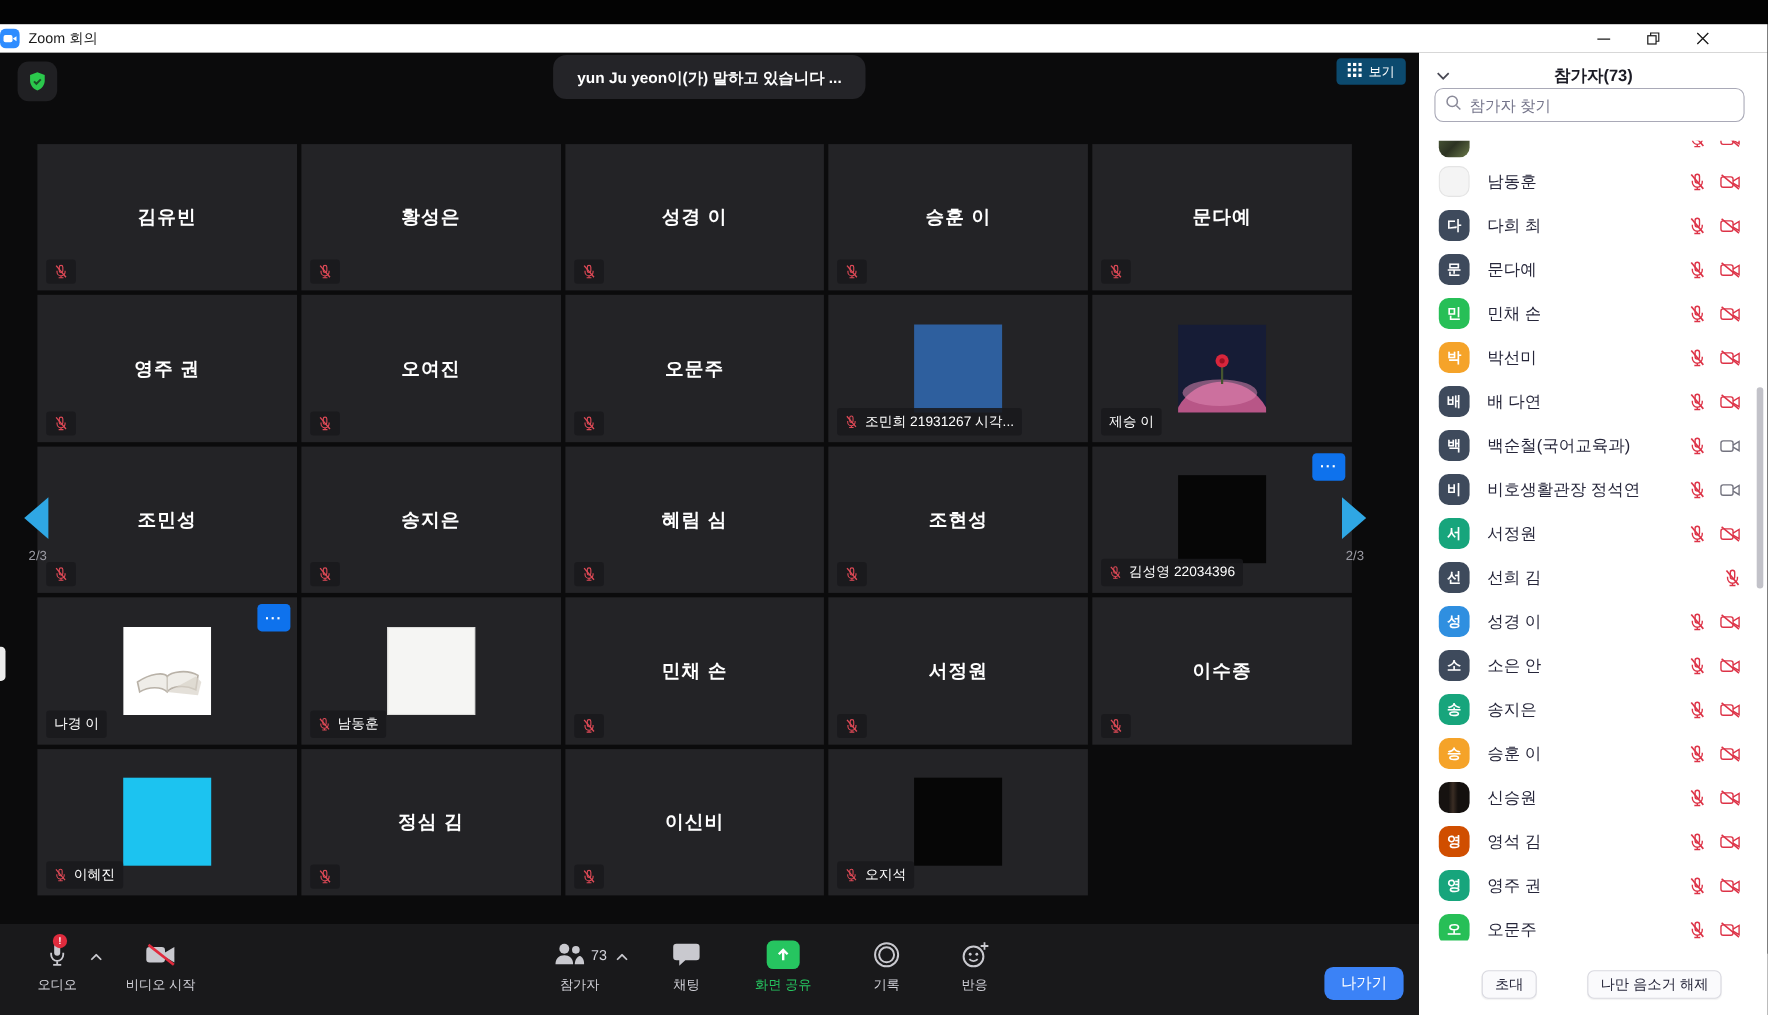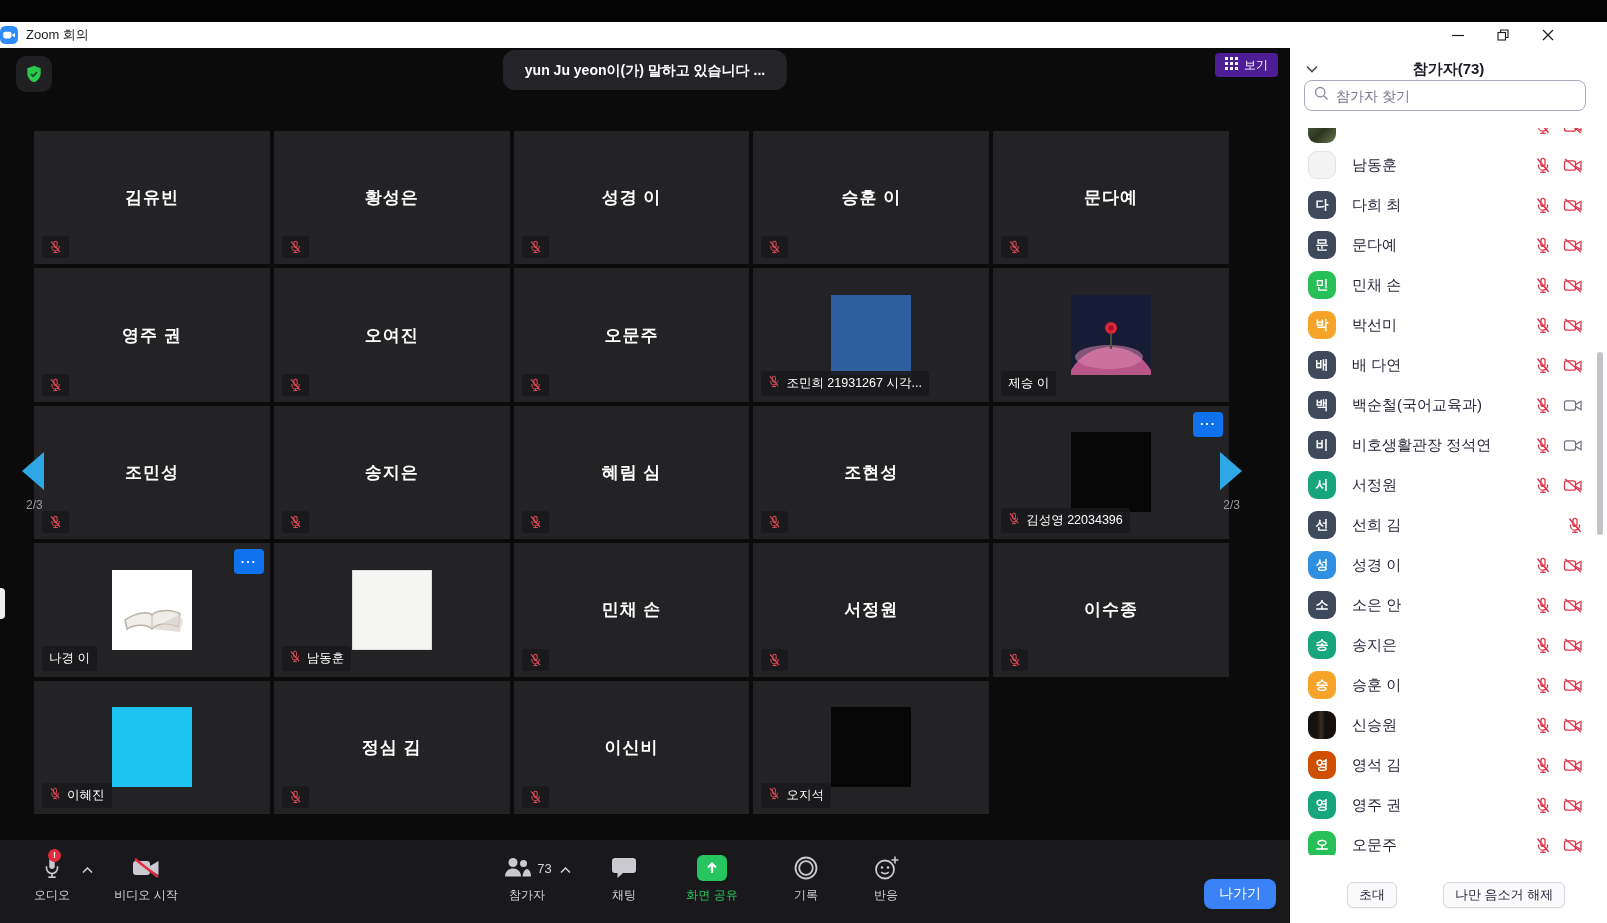--- a/index.html
+++ b/index.html
@@ -14,34 +14,34 @@
   .win-controls { position: absolute; right: 52px; top: 0; height: 26px; display: flex; align-items: center; gap: 31px; }
   .win-btn { width: 14px; height: 14px; background: none; border: none; display: inline-flex; align-items: center; justify-content: center; cursor: pointer; }
 
   .content { flex: 1; display: flex; }
   .main { position: relative; width: 1290px; background: #0b0b0c; overflow: hidden; }
   .panel { position: relative; width: 317px; background: #ffffff; }
 
   
   .shield { position: absolute; left: 16px; top: 8px; width: 36px; height: 36px; background: #202023; border-radius: 10px; display: flex; align-items: center; justify-content: center; }
   .toast { position: absolute; left: 50%; transform: translateX(-50%); top: 2px; height: 40px; line-height: 40px; background: #242428; border-radius: 12px; padding: 0 22px; color: #fff; font-size: 14px; font-weight: bold; white-space: nowrap; }
-  .view-btn { position: absolute; right: 12px; top: 5px; height: 24px; background: #4c1d95; border: none; border-radius: 4px; color: #fff; font-size: 12px; display: flex; align-items: center; gap: 6px; padding: 0 10px; cursor: pointer; font-family: inherit; }
+  .view-btn { position: absolute; right: 12px; top: 5px; height: 24px; background: #0c4a6e; border: none; border-radius: 4px; color: #fff; font-size: 12px; display: flex; align-items: center; gap: 6px; padding: 0 10px; cursor: pointer; font-family: inherit; }
 
   
   .grid { position: absolute; left: 34px; top: 83px; width: 1195px; height: 683px;
           display: grid; grid-template-columns: repeat(5, 1fr); grid-template-rows: repeat(5, 1fr); gap: 4px; }
   .tile { position: relative; background: #232326; overflow: hidden; }
   .tile-name { position: absolute; inset: 0; display: flex; align-items: center; justify-content: center; color: #fff; font-size: 17px; font-weight: bold; letter-spacing: 1px; }
   .tile-imgwrap { position: absolute; inset: 0; display: flex; align-items: center; justify-content: center; }
   .t-img { width: 80px; height: 80px; }
   .img-blue-square { background: #2e5f9e; }
   .img-black-square { background: #060606; }
   .img-white-square { background: #f5f5f3; border: 1px solid #dcdcda; }
   .img-cyan-square { background: #1cc3f0; }
-  .tile-chip { position: absolute; left: 8px; bottom: 6px; background: rgba(25,25,28,0.88); border-radius: 3px; padding: 4px 7px; display: flex; gap: 6px; max-width: 88%; }
+  .tile-chip { position: absolute; left: 8px; bottom: 6px; background: rgba(25,25,28,0.88); border-radius: 3px; padding: 4px 7px; display: flex; align-items: center; gap: 6px; max-width: 88%; }
   .tile-chip .lbl { color: #fff; font-size: 12.5px; white-space: nowrap; overflow: hidden; text-overflow: ellipsis; }
   .tile-menu { position: absolute; top: 6px; right: 6px; width: 30px; height: 25px; background: #0e72ed; border: none; border-radius: 4px; color: #fff; font-size: 13px; font-weight: bold; letter-spacing: 1px; line-height: 10px; cursor: pointer; }
 
   
   .nav { position: absolute; background: none; border: none; cursor: pointer; }
   .nav-left { left: 22px; top: 404px; }
   .nav-right { right: 48px; top: 404px; }
   .tri-left { display: block; width: 0; height: 0; border-top: 19px solid transparent; border-bottom: 19px solid transparent; border-right: 22px solid #2fa7e4; }
   .tri-right { display: block; width: 0; height: 0; border-top: 19px solid transparent; border-bottom: 19px solid transparent; border-left: 22px solid #2fa7e4; }
   .pageind { position: absolute; color: #9b9ba3; font-size: 12px; }

